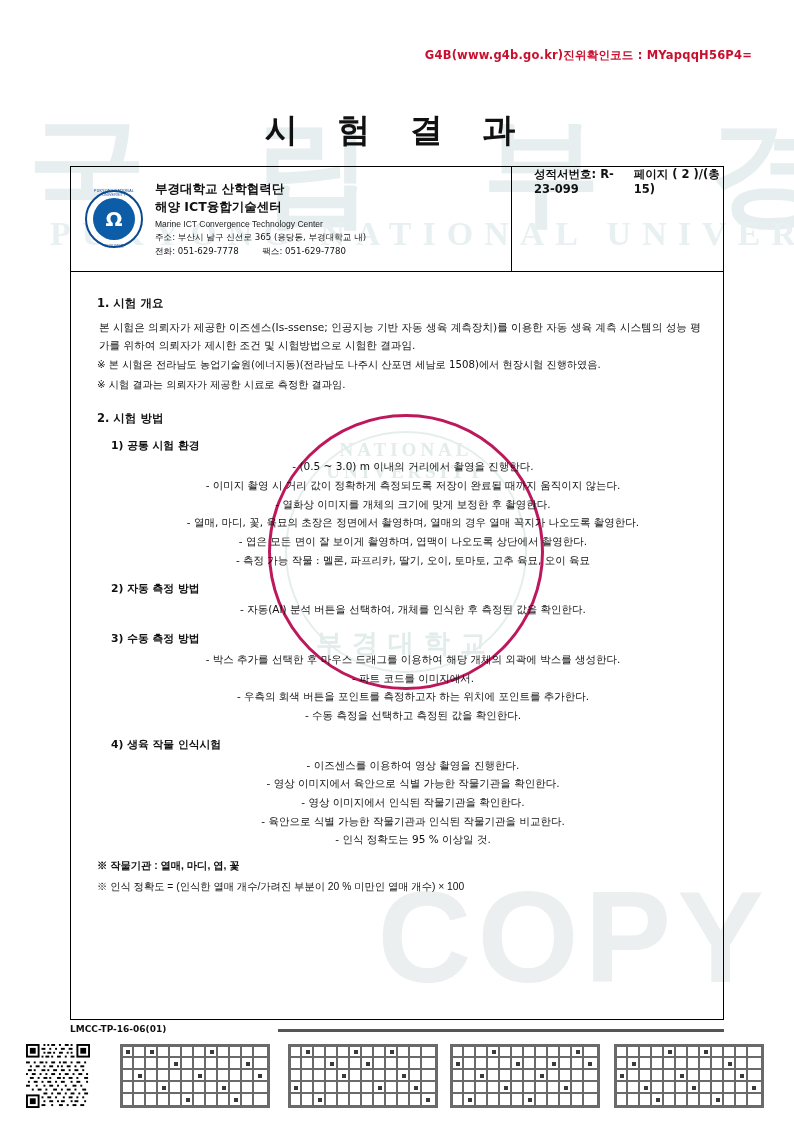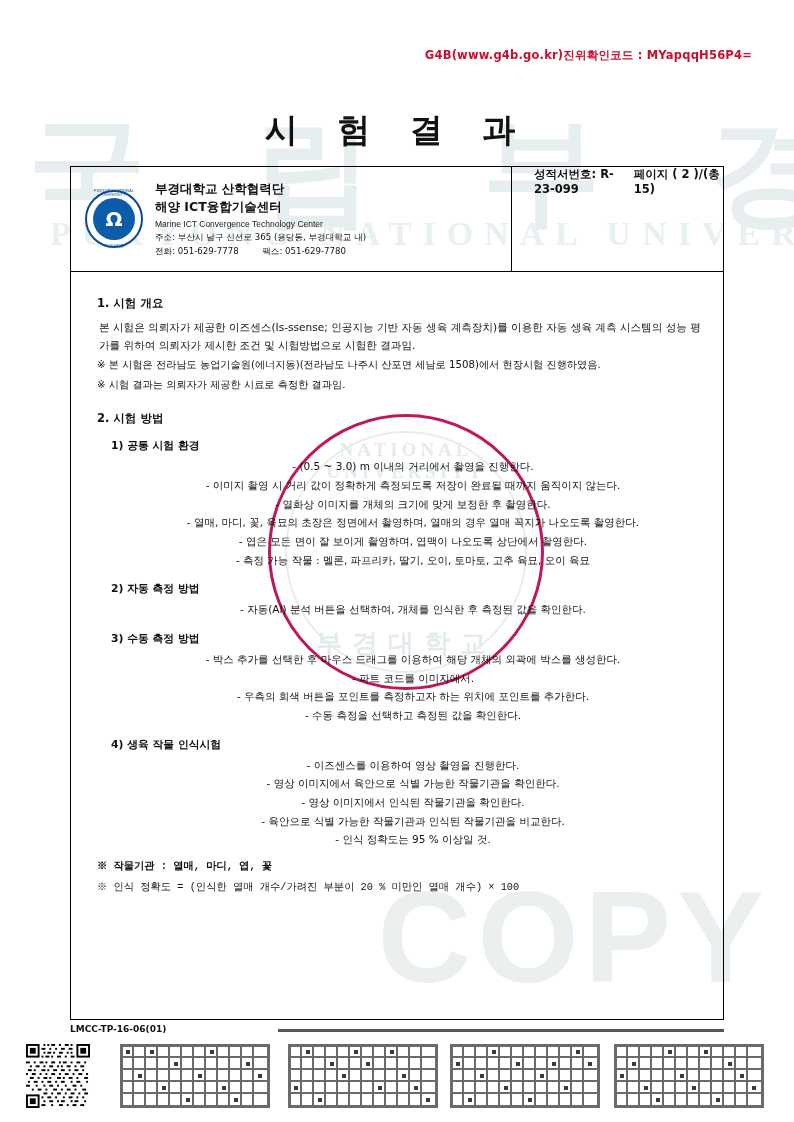--- a/index.html
+++ b/index.html
@@ -275,21 +275,21 @@
     line-height: 1.78;
     margin-left: 28px;
     font-family: "DejaVu Sans", sans-serif;
     text-align: center;
   }
   .foot-note {
     font-size: 10.3px;
     color: #111;
     line-height: 1.75;
     margin-top: 3px;
-    font-family: Liberation Mono, monospace;
+    font-family: Liberation Sans, sans-serif;
   }
   .bold-inline { font-weight: bold; }
 
   
   .doc-code {
     position: absolute;
     left: 70px;
     top: 1024px;
     font-size: 9px;
     font-weight: bold;

